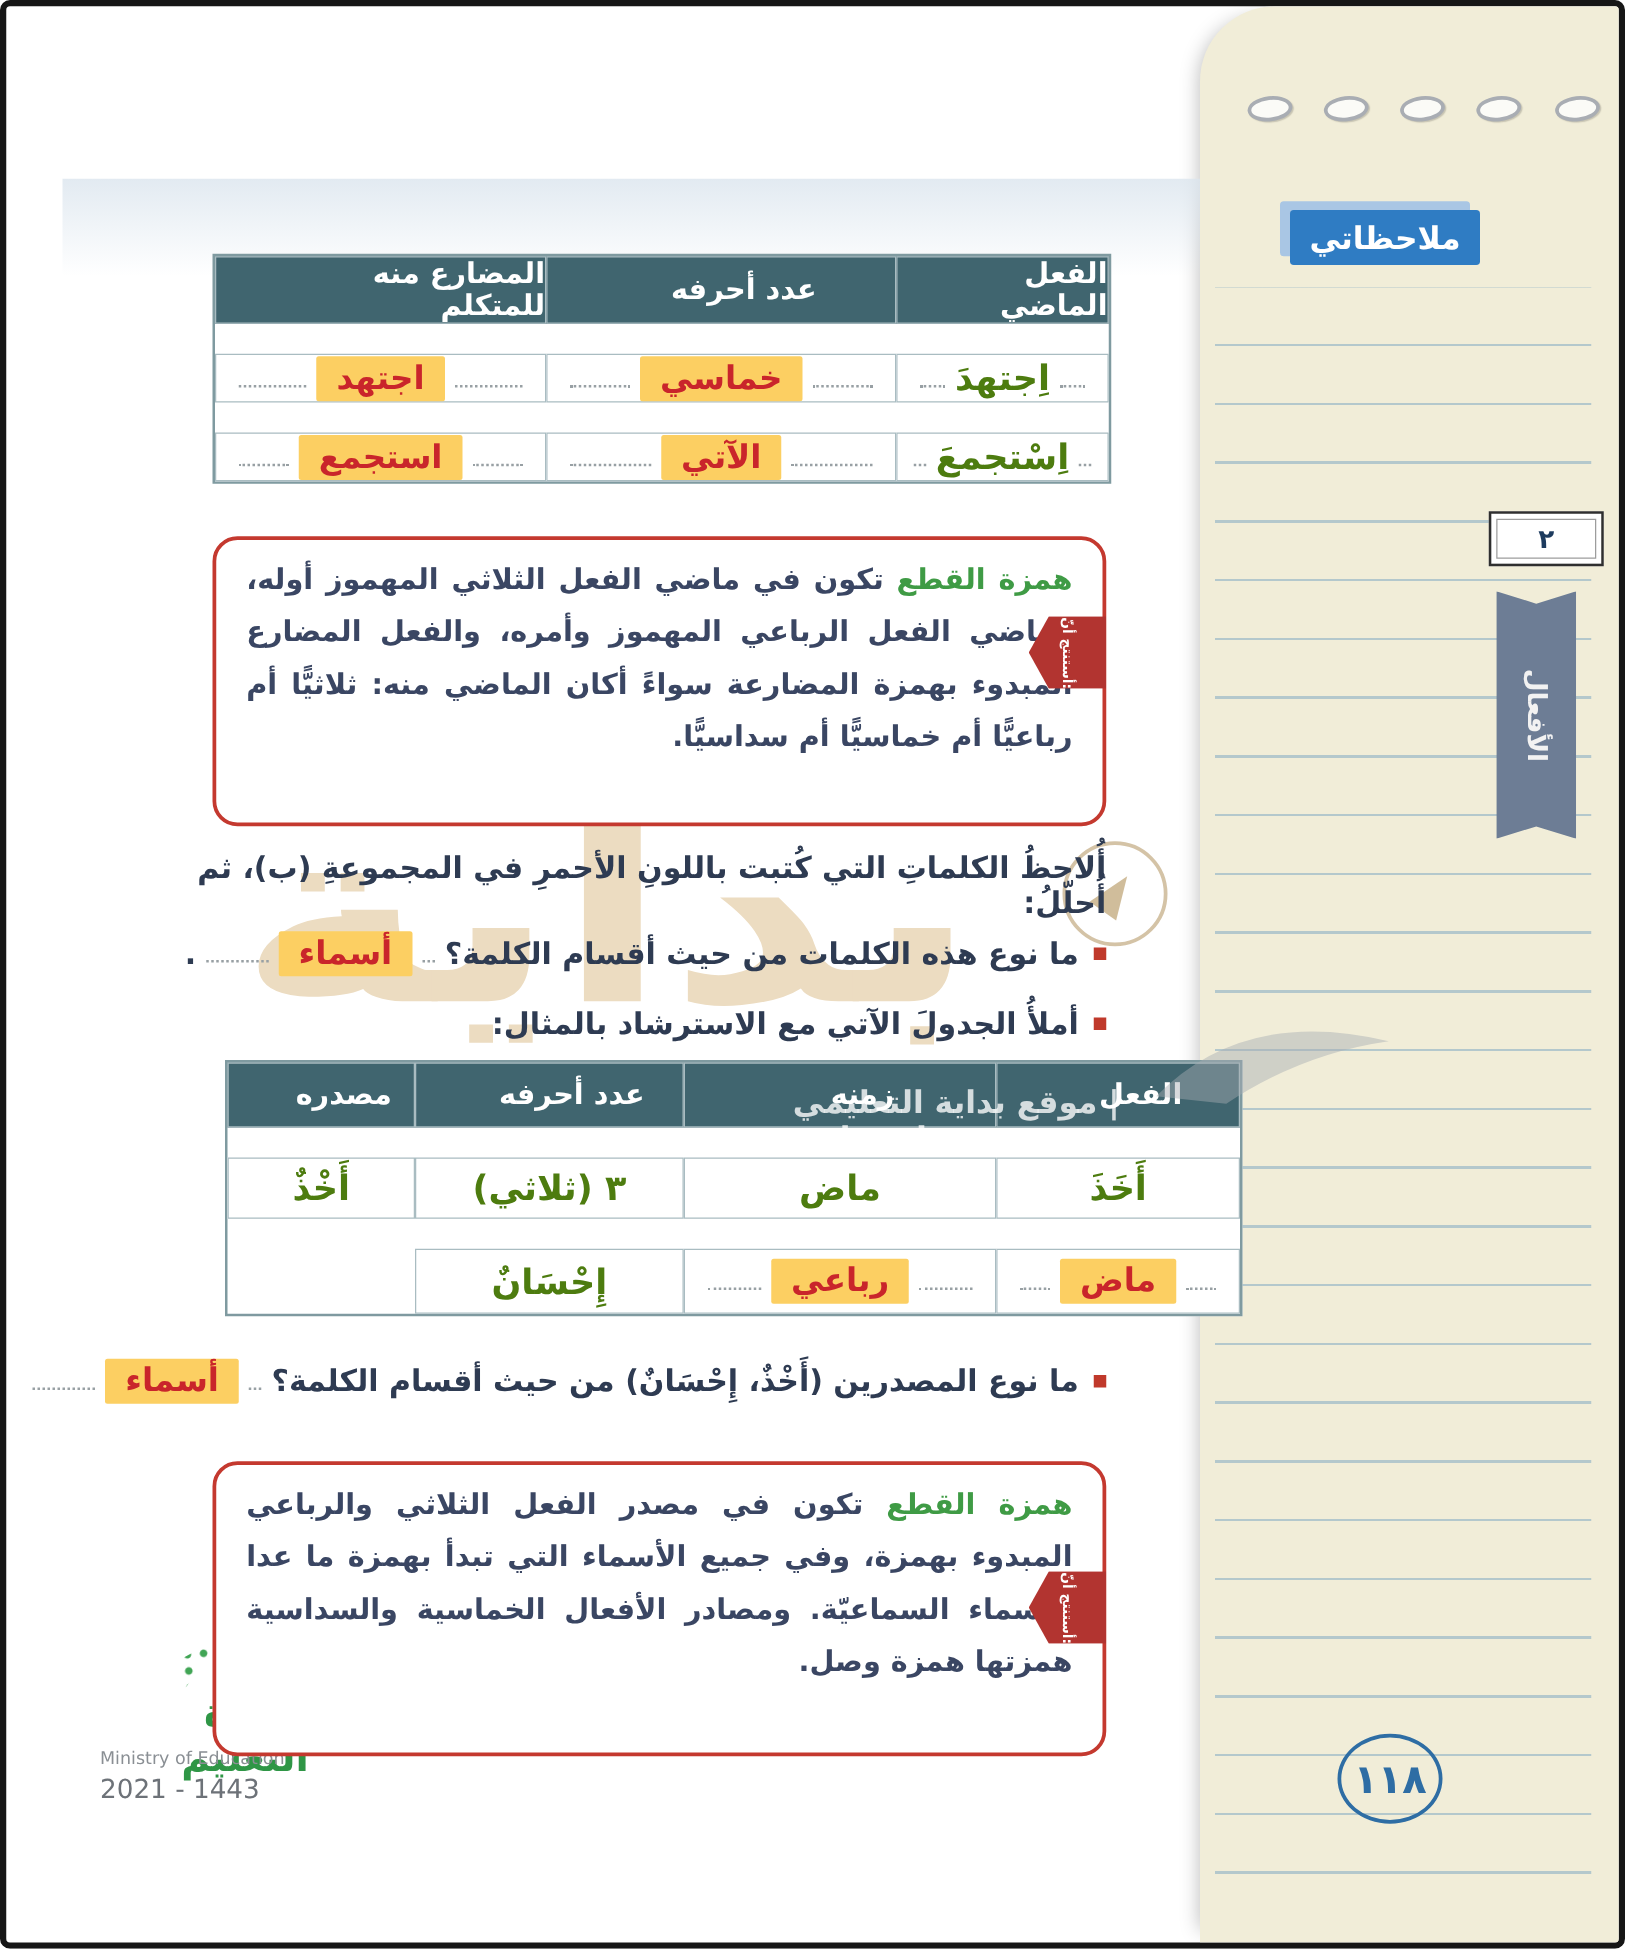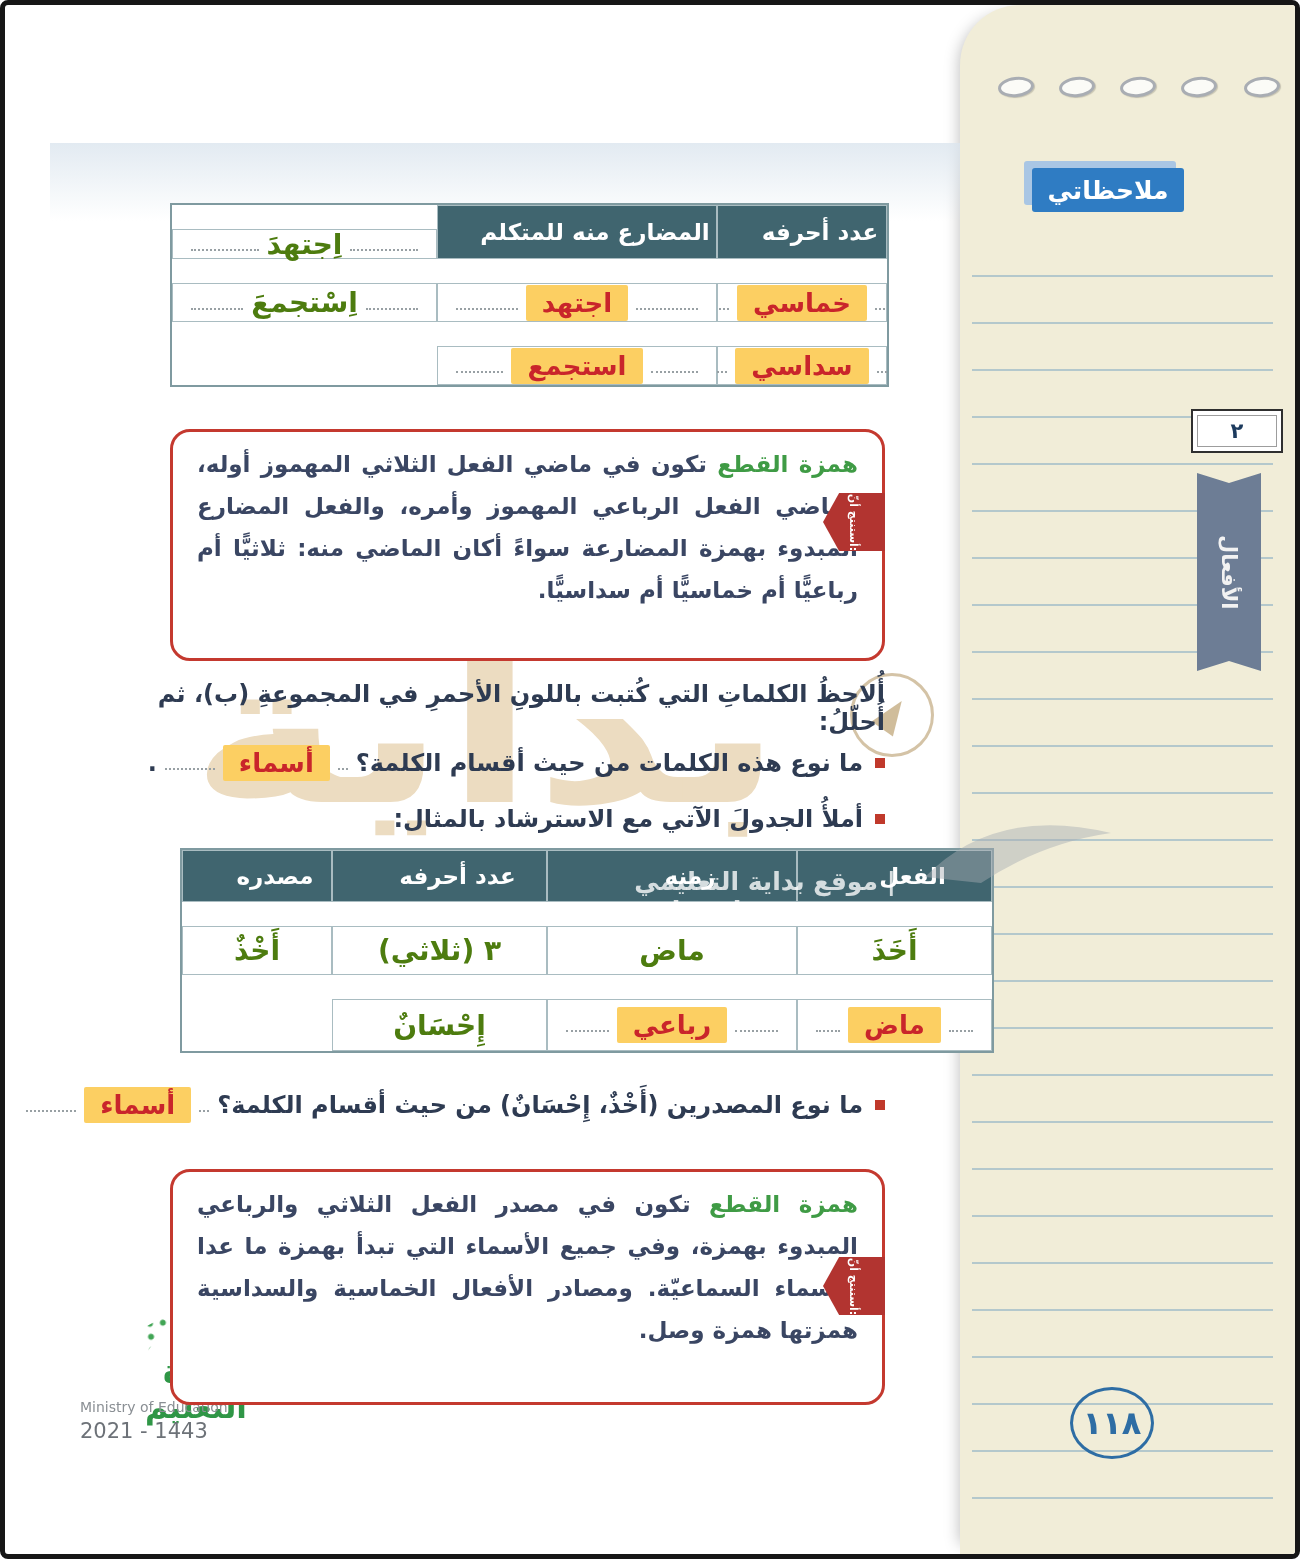--- a/index.html
+++ b/index.html
@@ -117,20 +117,21 @@
   <div class="wm-domain">beadaya.com</div>
   <div class="wm-caption">موقع بداية التعليمي | beadaya.com</div>
   <svg class="wm-swoosh" width="190" height="92">
     <path d="M2,80 Q72,8 188,36 Q118,46 58,86 Z" fill="#a7adb3"></path>
   </svg>
 
   <div class="main" dir="rtl">
     <div class="top-band"></div>
 
     <div class="grid t1" dir="rtl">
+      <div class="th">الفعل الماضي</div>
       <div class="th">عدد أحرفه</div>
       <div class="th">المضارع منه للمتكلم</div>
 
       <div class="td">
           <span class="dl grow"></span>
           <span class="val">اِجتهدَ</span>
           <span class="dl grow"></span>
         </div>
       <div class="td">
           <span class="dl grow"></span>
@@ -143,21 +144,21 @@
           <span class="dl grow"></span>
         </div>
 
       <div class="td">
           <span class="dl grow"></span>
           <span class="val">اِسْتجمعَ</span>
           <span class="dl grow"></span>
         </div>
       <div class="td">
           <span class="dl grow"></span>
-          <span class="hl">سداسي</span>
+          <span class="hl">الآتي</span>
           <span class="dl grow"></span>
         </div>
       <div class="td">
           <span class="dl grow"></span>
           <span class="hl">استجمع</span>
           <span class="dl grow"></span>
         </div>
     </div>
 
     <div class="cbox box1" dir="rtl">

